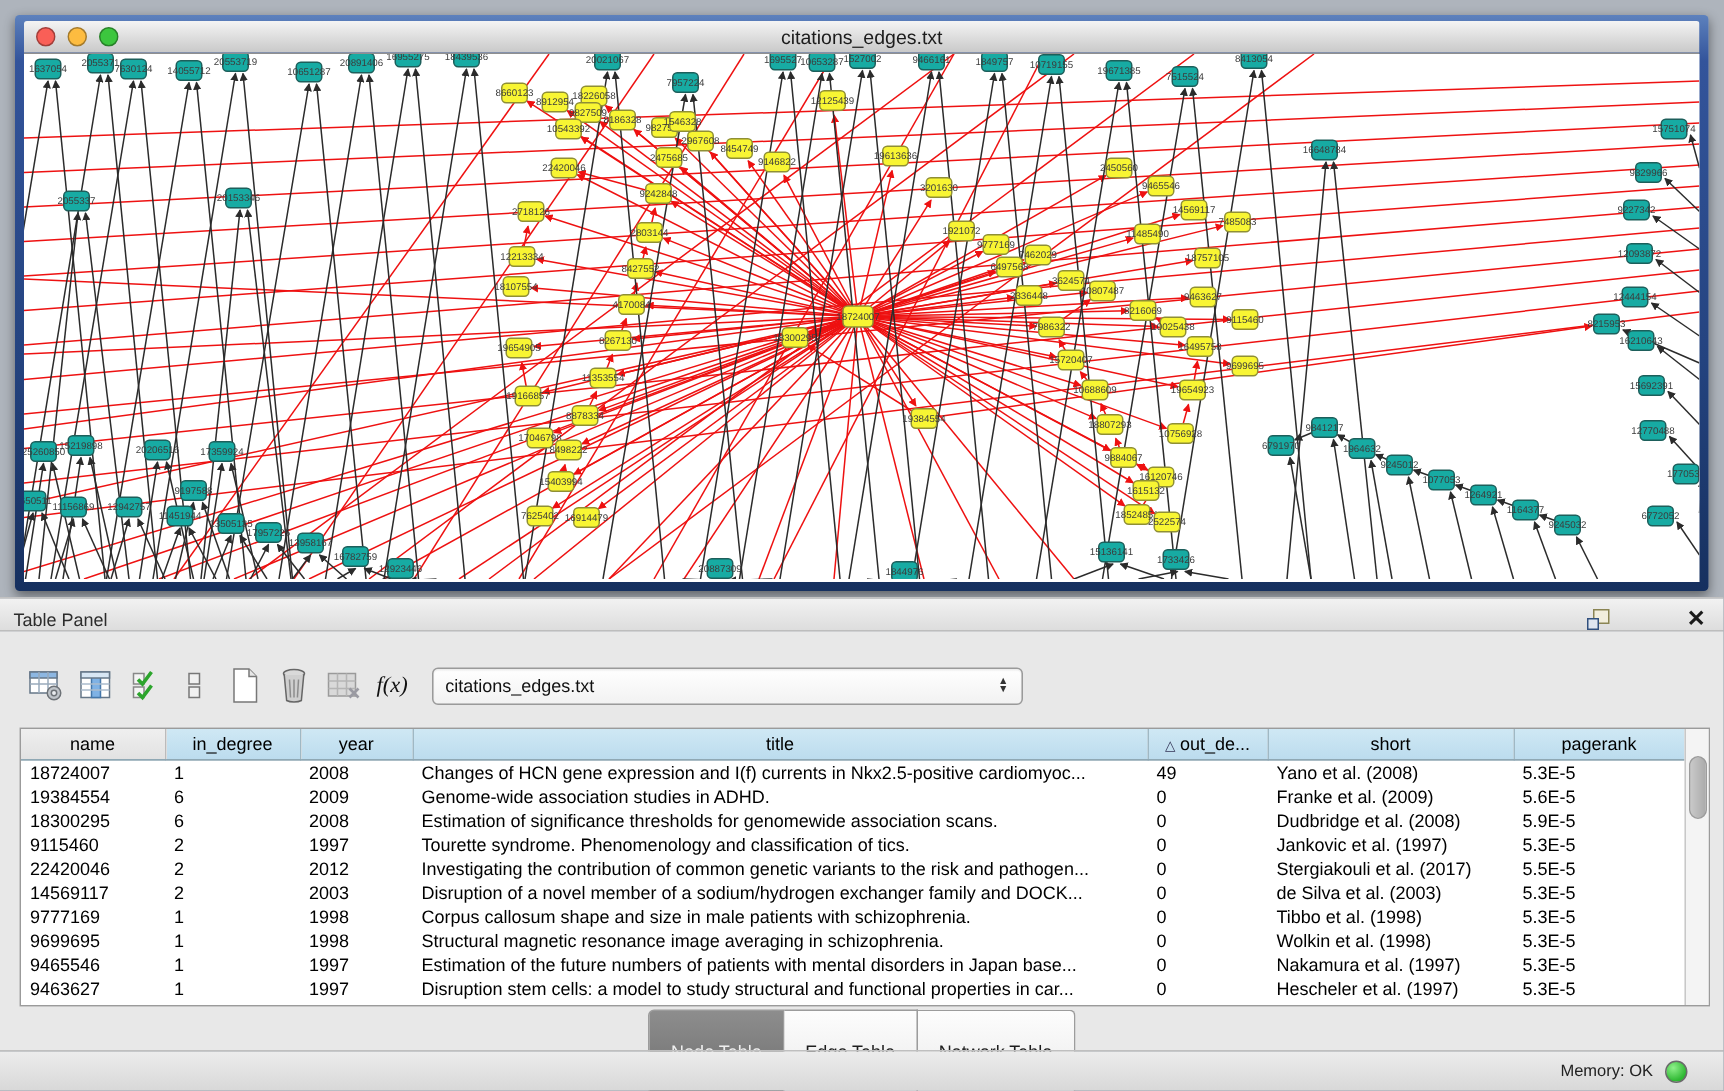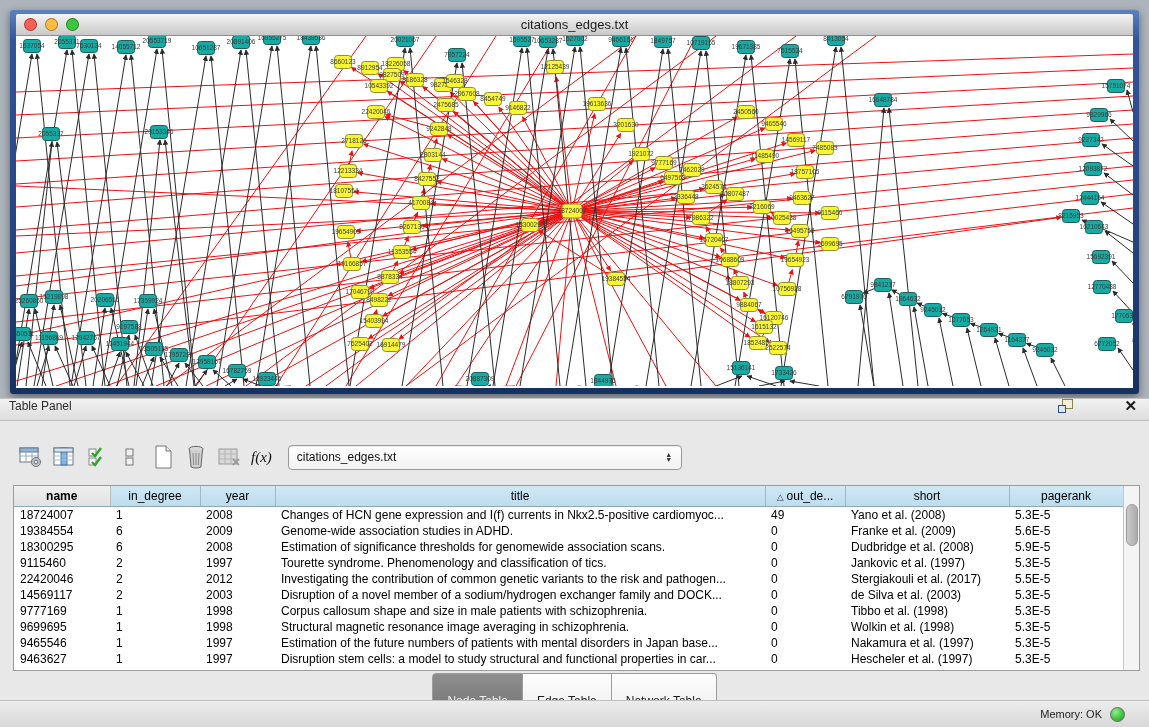--- a/index.html
+++ b/index.html
@@ -25,21 +25,21 @@
   .net-title{
     position:absolute;left:0;right:0;text-align:center;font-size:13px;color:#1c1c1c;
   }
   .net-canvas{position:relative;height:calc(100% - 21px);background:#ffffff;overflow:hidden;}
   .net-canvas svg{display:block;}
   
   .tp-titlebar{
     position:absolute;left:0;top:398px;width:1149px;height:23px;
     background:linear-gradient(180deg,#f2f2f2,#dddddd);
     border-top:1px solid #c2c2c2;border-bottom:1px solid #bdbdbd;
-    display:flex;align-items:flex-start;box-sizing:border-box;gap:36px;
+    display:flex;align-items:flex-end;box-sizing:border-box;gap:36px;
   }
   .tp-title{font-size:12px;color:#2c2c2c;margin-left:9px;}
   .tp-titlebar .spacer{flex:1;}
   .tp-float{width:16px;height:14px;position:relative;margin-right:14px;cursor:default;}
   .tp-float .sq1{position:absolute;left:4px;top:0;width:9px;height:8px;border:1px solid #8a8453;background:#f2eedd;}
   .tp-float .sq2{position:absolute;left:0;top:6px;width:6px;height:6px;border:1px solid #31507e;background:#dfe6f0;}
   .tp-close{font-size:15px;font-weight:bold;color:#1a1a1a;margin-right:12px;line-height:14px;cursor:default;}
   .tp-body{
     position:absolute;left:0;top:421px;width:1149px;height:279px;background:#e8e8e8;
   }
@@ -62,21 +62,21 @@
     border:1px solid #9b9b9b;box-sizing:border-box;display:flex;
   }
   .tbl{flex:1;overflow:hidden;}
   table{border-collapse:collapse;table-layout:fixed;width:1109px;font-size:12px;color:#000;}
   th{
     height:20px;font-weight:normal;font-size:12px;
     background:linear-gradient(180deg,#cfe8f4,#bcdcee);
     border-right:1px solid #9fb8c4;border-bottom:1px solid #8fa8b4;
     overflow:hidden;white-space:nowrap;text-overflow:ellipsis;padding:0 4px;
   }
-  th.plain{background:linear-gradient(180deg,#efefef,#e2e2e2);border-right:1px solid #bbb;font-weight:bold;}
+  th.plain{background:linear-gradient(180deg,#efefef,#e2e2e2);border-right:1px solid #bbb;}
   td{
     height:16px;line-height:16px;padding:0 6px;overflow:hidden;white-space:nowrap;
     text-overflow:ellipsis;
   }
   .sortmark{font-size:9px;margin-right:3px;color:#335;}
   .vscroll{
     width:15px;background:#f4f4f4;border-left:1px solid #c8c8c8;position:relative;
   }
   .vthumb{
     position:absolute;left:2px;top:18px;width:10px;height:40px;border-radius:6px;

